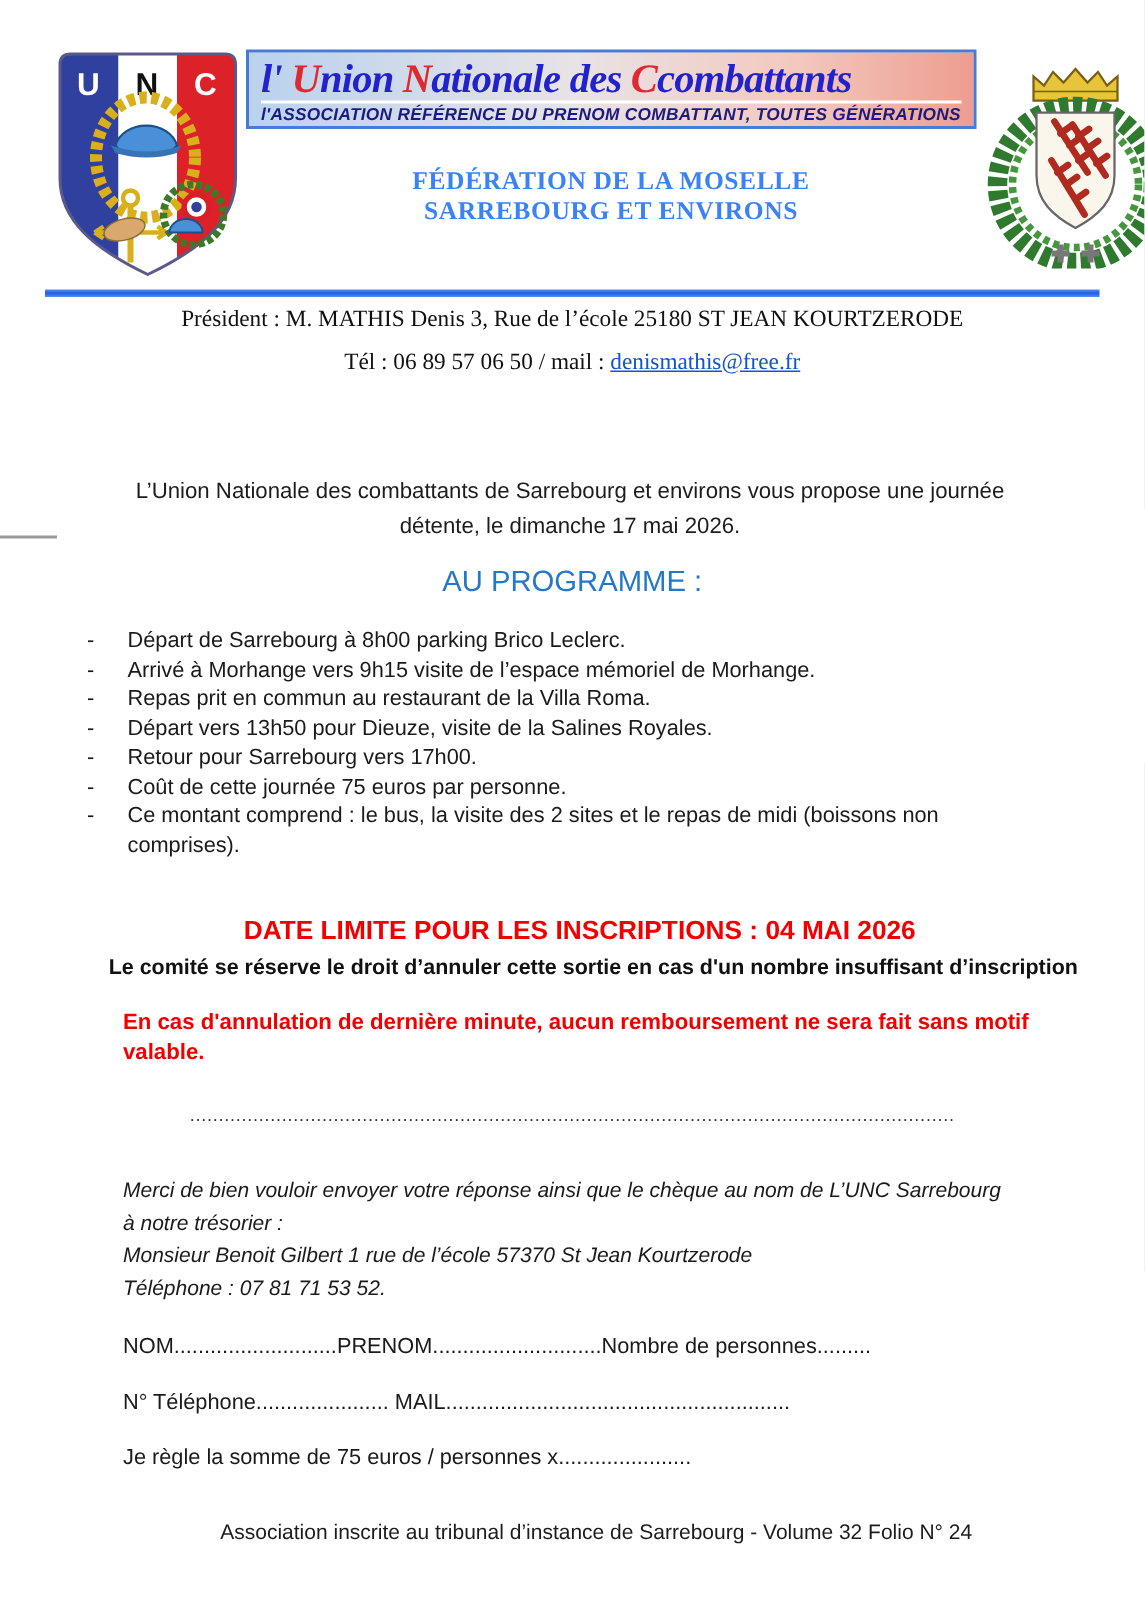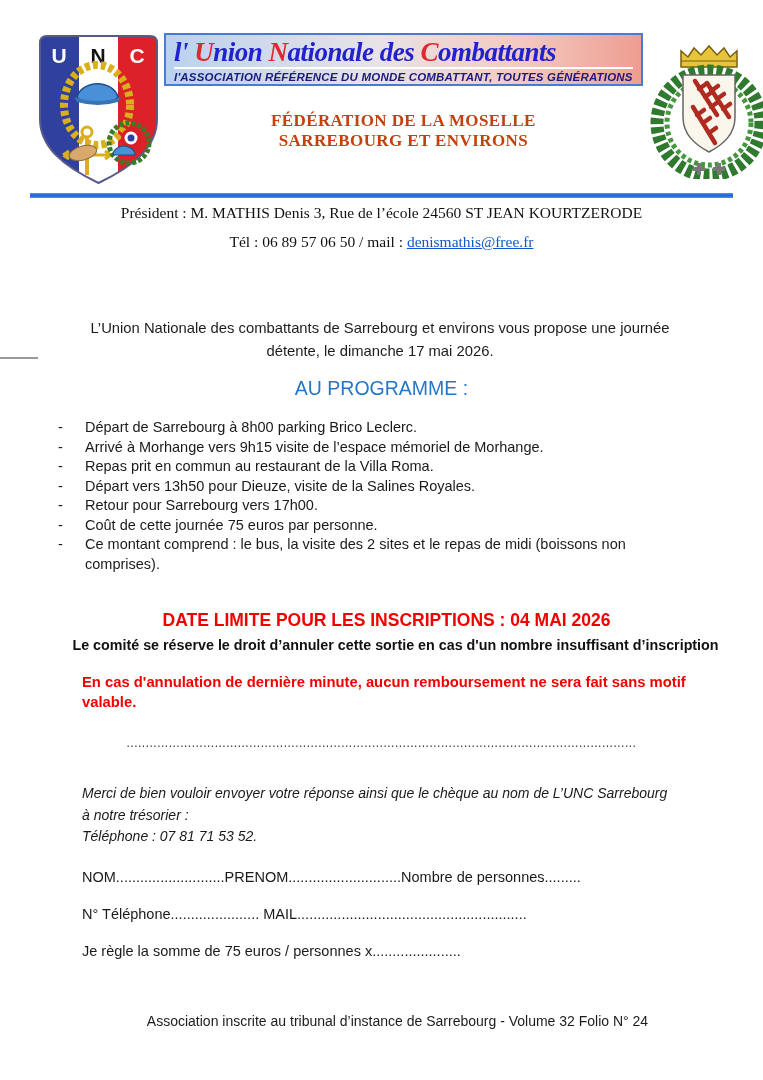--- a/index.html
+++ b/index.html
@@ -30,21 +30,21 @@
   .seg-blue{color:#2222cc;}
   .seg-red{color:#e02830;}
   .banner-subtitle{
     border-top:2px solid #ffffff;
     font-style:italic;font-weight:bold;
     font-size:11.5px;line-height:16px;color:#1a1a80;
     white-space:nowrap;letter-spacing:0.2px;
   }
   .fed-line{
     font-family:"Liberation Serif",serif;font-weight:bold;
-    font-size:17px;text-align:center;color:#c2410c;
+    font-size:17px;text-align:center;color:#3b82f6;
     letter-spacing:0.4px;
   }
   .fed-line1{margin-top:25px;}
   .fed-line2{}
   .crest{width:124px;height:140px;flex:0 0 auto;margin-top:6px;}
   
   .blue-rule{height:5px;margin:5px 30px 0 30px;background:linear-gradient(180deg,#5b8cf2 0%,#1f5fe0 50%,#5b8cf2 100%);}
   .serif-line{
     font-family:"Liberation Serif",serif;font-size:15.5px;line-height:20px;
     text-align:center;color:#111;
@@ -128,22 +128,22 @@
         <circle cx="94" cy="105" r="10" fill="#d61f26"></circle>
         <circle cx="94" cy="105" r="6.5" fill="#ffffff"></circle>
         <circle cx="94" cy="105" r="3.5" fill="#30409f"></circle>
         <path d="M76,122 a11,9 0 0 1 22,0 z" fill="#4a90d9" stroke="#1d4f8c" stroke-width="1.2"></path>
       </g>
     </svg>
 
     <div class="header-center">
 
       <div class="banner">
-        <div class="banner-title"><span class="seg-blue">l' </span><span class="seg-red">U</span><span class="seg-blue">nion </span><span class="seg-red">N</span><span class="seg-blue">ationale des </span><span class="seg-red">C</span><span class="seg-blue">ombattants</span></div>
-        <div class="banner-subtitle">l'ASSOCIATION RÉFÉRENCE DU MONDE COMBATTANT, TOUTES GÉNÉRATIONS</div>
+        <div class="banner-title"><span class="seg-blue">l' </span><span class="seg-red">U</span><span class="seg-blue">nion </span><span class="seg-red">N</span><span class="seg-blue">ationale des </span><span class="seg-red">C</span><span class="seg-blue">combattants</span></div>
+        <div class="banner-subtitle">l'ASSOCIATION RÉFÉRENCE DU PRENOM COMBATTANT, TOUTES GÉNÉRATIONS</div>
       </div>
       <div class="fed-line fed-line1">FÉDÉRATION DE LA MOSELLE</div>
       <div class="fed-line fed-line2">SARREBOURG ET ENVIRONS</div>
     </div>
 
     <svg class="crest" viewBox="0 0 124 140">
       <g>
         <path d="M34,28 V12 l7,6 6,-9 7,7 8,-9 8,9 7,-7 6,9 7,-6 V28 Z" fill="#e6c53a" stroke="#7a5f12" stroke-width="1.5"></path>
         <line x1="34" y1="22" x2="90" y2="22" stroke="#7a5f12" stroke-width="1"></line>
       </g>
@@ -157,21 +157,21 @@
       </g>
       <g fill="#777777">
         <path d="M50,124 h4 v4 h4 v4 h-4 v4 h-4 v-4 h-4 v-4 h4 z"></path>
         <path d="M70,124 h4 v4 h4 v4 h-4 v4 h-4 v-4 h-4 v-4 h4 z"></path>
       </g>
     </svg>
   </div>
 
   <div class="blue-rule"></div>
 
-  <div class="serif-line president-line">Président : M. MATHIS Denis 3, Rue de l’école 24560 ST JEAN KOURTZERODE</div>
+  <div class="serif-line president-line">Président : M. MATHIS Denis 3, Rue de l’école 25180 ST JEAN KOURTZERODE</div>
   <div class="serif-line tel-line"><span>Tél : 06 89 57 06 50 / mail : </span><span class="email-link">denismathis@free.fr</span></div>
 
   <div class="margin-mark"></div>
 
   <div class="body-text intro">L’Union Nationale des combattants de Sarrebourg et environs vous propose une journée détente, le dimanche 17 mai 2026.</div>
 
   <div class="programme-heading">AU PROGRAMME :</div>
 
   <div class="programme-list">
     <div class="prog-item">
@@ -205,20 +205,21 @@
   </div>
 
   <div class="deadline-heading">DATE LIMITE POUR LES INSCRIPTIONS : 04 MAI 2026</div>
   <div class="committee-note">Le comité se réserve le droit d’annuler cette sortie en cas d'un nombre insuffisant d’inscription</div>
   <div class="cancellation-note">En cas d'annulation de dernière minute, aucun remboursement ne sera fait sans motif valable.</div>
 
   <div class="dotted-sep">........................................................................................................................................</div>
 
   <div class="reply-block">
     <div>Merci de bien vouloir envoyer votre réponse ainsi que le chèque au nom de L’UNC Sarrebourg à notre trésorier :</div>
+    <div>Monsieur Benoit Gilbert 1 rue de l’école 57370 St Jean Kourtzerode</div>
     <div>Téléphone : 07 81 71 53 52.</div>
   </div>
 
   <div class="form-line form-line1">NOM...........................PRENOM............................Nombre de personnes.........</div>
   <div class="form-line form-line2">N° Téléphone...................... MAIL.........................................................</div>
   <div class="form-line form-line3">Je règle la somme de 75 euros / personnes x......................</div>
 
   <div class="footer">Association inscrite au tribunal d’instance de Sarrebourg - Volume 32 Folio N° 24</div>
 
 </div>

